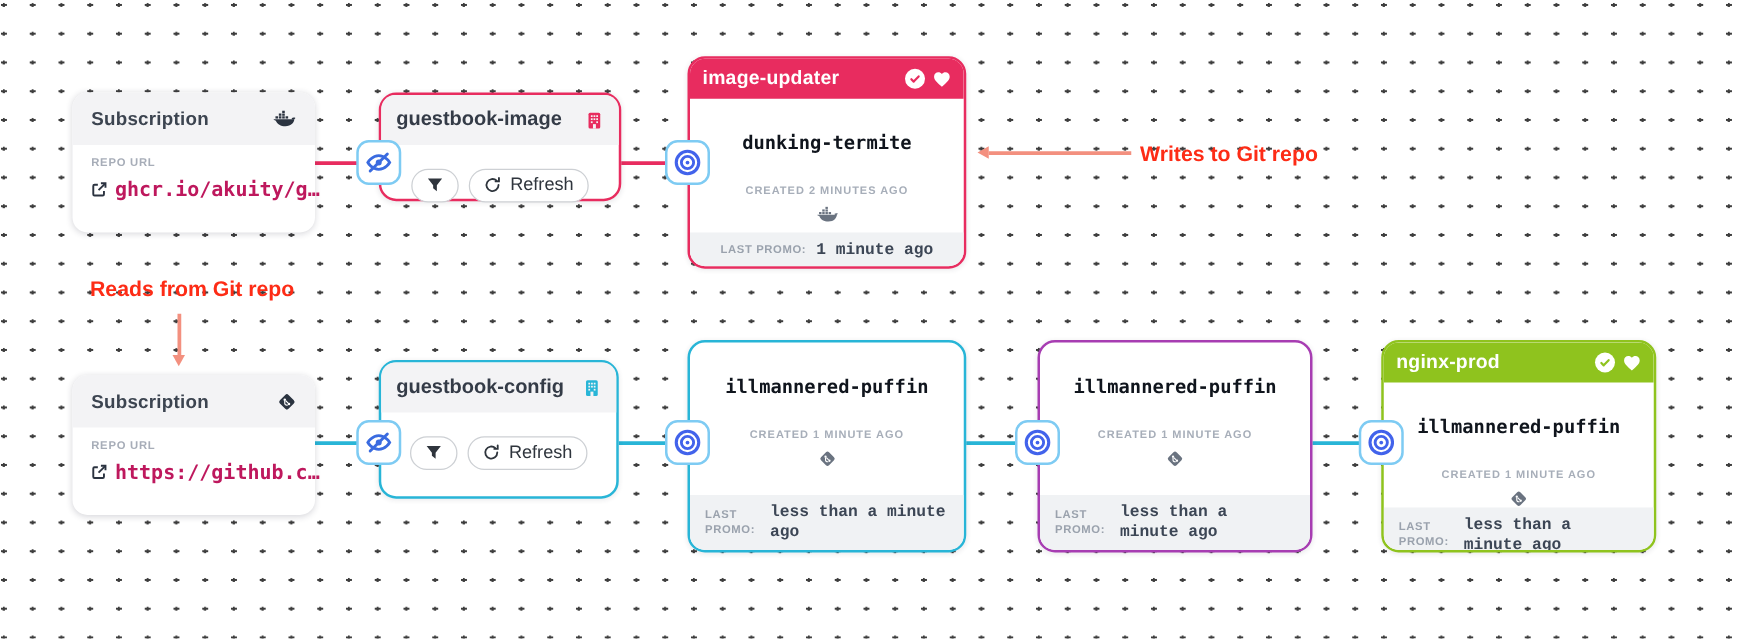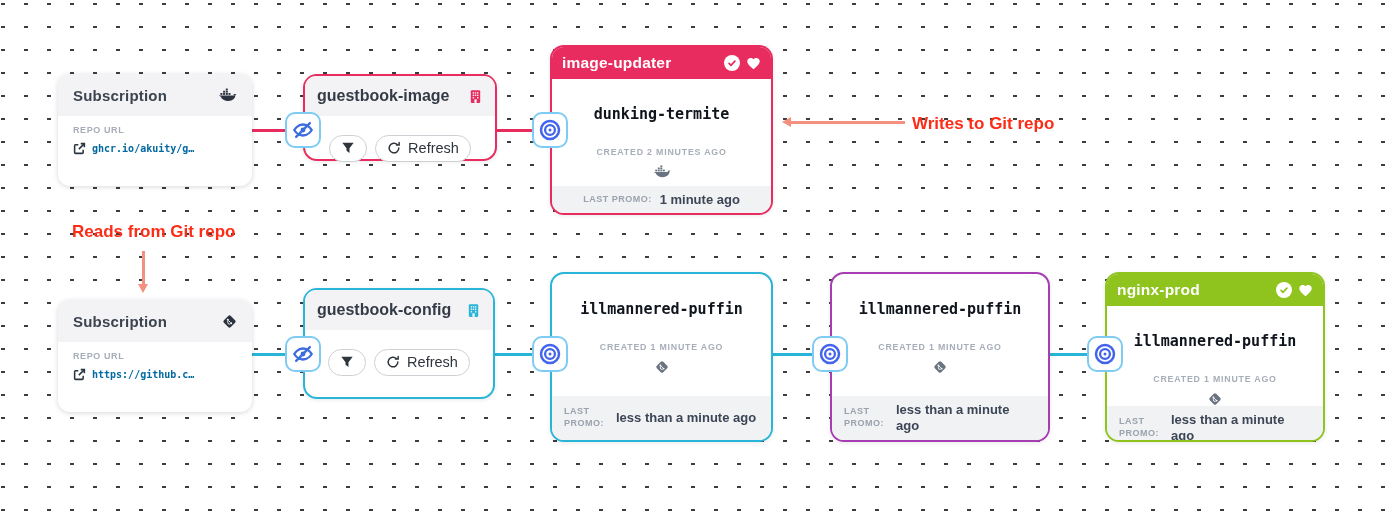--- a/index.html
+++ b/index.html
@@ -26,21 +26,21 @@
   .sub-header{
     display:flex;justify-content:space-between;align-items:center;box-sizing:border-box;
     background:#f3f3f5;border-radius:12px 12px 0 0;height:42px;padding:0 15px;
   }
   .sub-title{font-weight:700;font-size:15px;color:#3c4450;letter-spacing:.2px;}
   .sub-body{padding:9px 15px 12px;}
   .repo-label{font-size:9px;font-weight:700;color:#a7adb8;letter-spacing:.6px;}
   .repo-url{
     display:flex;align-items:center;gap:6px;margin-top:7px;
     font-family:"DejaVu Sans Mono","Liberation Mono",monospace;
-    font-weight:700;font-size:10px;color:#0369a1;white-space:nowrap;
+    font-weight:700;font-size:16px;color:#be185d;white-space:nowrap;
   }
   .repo-url svg{flex:0 0 auto;color:#2b3340;}
   
   .wh{
     position:absolute;box-sizing:border-box;background:#fff;
     border:2px solid var(--accent,#888);border-radius:14px;z-index:3;
     box-shadow:0 1px 4px rgba(40,40,60,.10);
   }
   .wh-header{
     display:flex;justify-content:space-between;align-items:center;box-sizing:border-box;
@@ -81,21 +81,21 @@
   .src-icon{margin-top:8px;color:#6a7380;display:flex;}
   .stage-footer{
     background:#f0f2f4;display:flex;align-items:center;box-sizing:border-box;
     padding:3px 12px;gap:10px;
   }
   .stage-footer.single{flex:0 0 27px;justify-content:center;gap:8px;}
   .stage-footer.multi{flex:0 0 44px;}
   .promo-label{font-size:9px;font-weight:700;color:#9aa2ad;letter-spacing:.5px;line-height:1.3;}
   .multi .promo-label{width:42px;flex:0 0 42px;}
   .promo-value{
-    font-family:Liberation Sans, sans-serif;
+    font-family:Liberation Mono, monospace;
     font-weight:700;font-size:13px;color:#3c4655;line-height:1.2;
   }
   .multi .promo-value{width:152px;}
   
   .ann{position:absolute;font-weight:700;font-size:17px;color:#fd2c16;z-index:7;white-space:nowrap;}
   .arrow-line{position:absolute;background:#f3907f;z-index:7;}
   .arrow-head{position:absolute;width:0;height:0;z-index:7;}
   .arrow-head.left{border-top:5.5px solid transparent;border-bottom:5.5px solid transparent;border-right:9px solid #f3907f;}
   .arrow-head.down{border-left:5.5px solid transparent;border-right:5.5px solid transparent;border-top:9px solid #f3907f;}
 </style>

